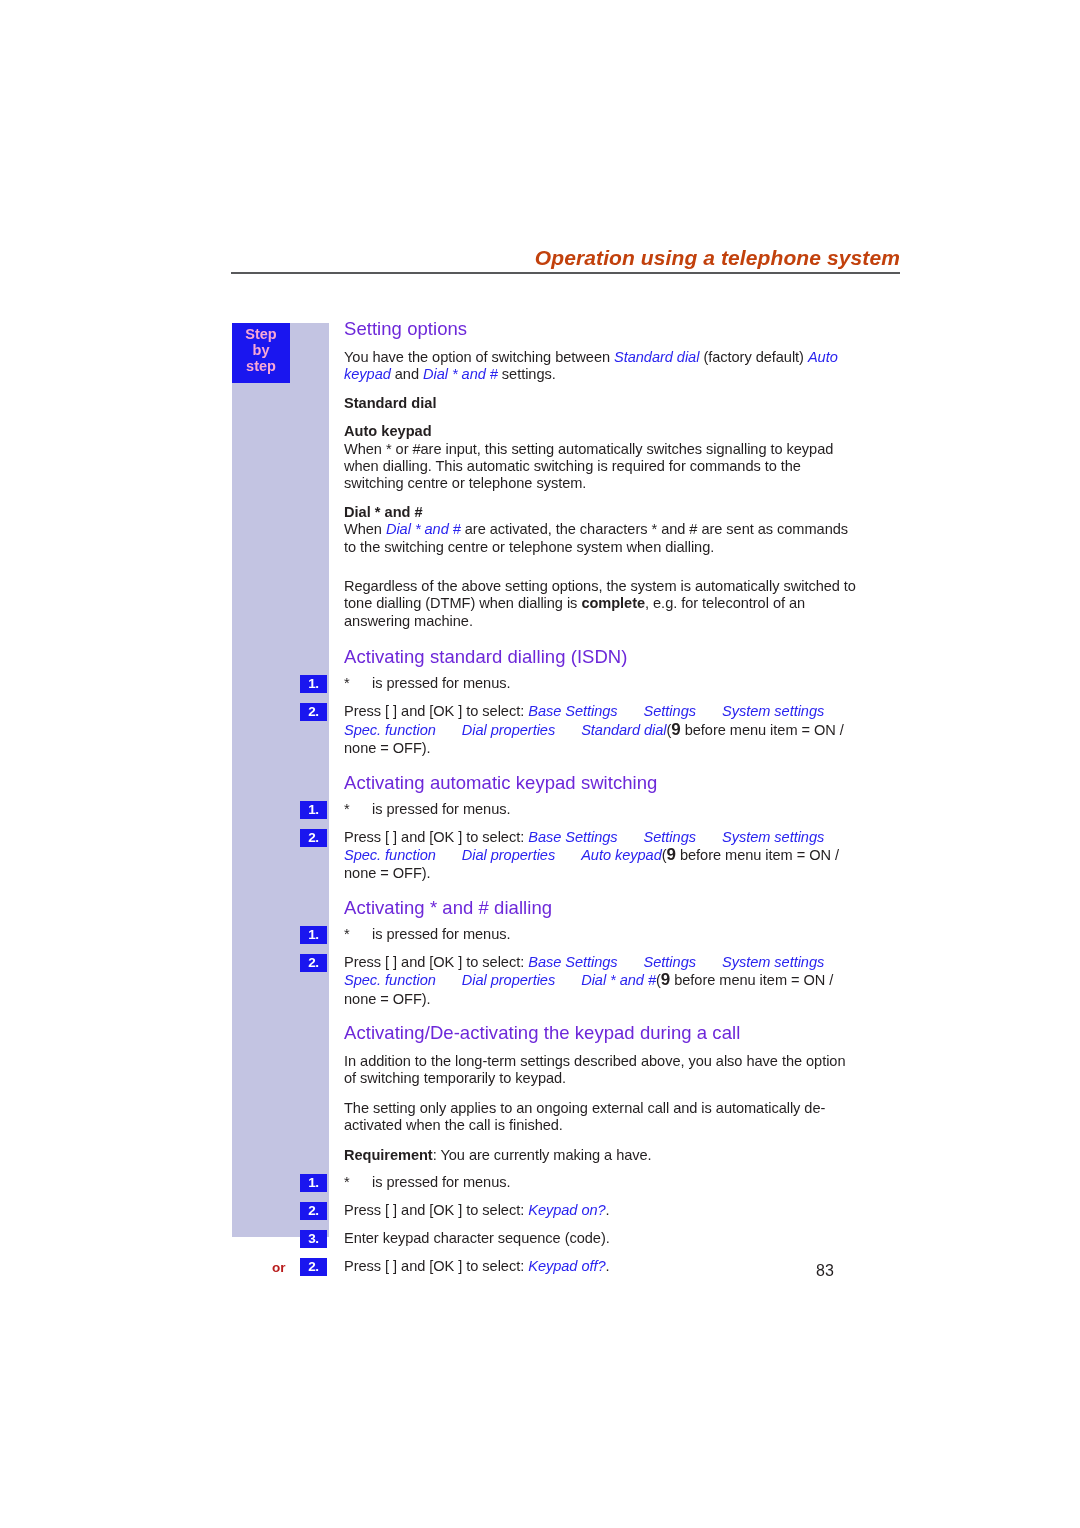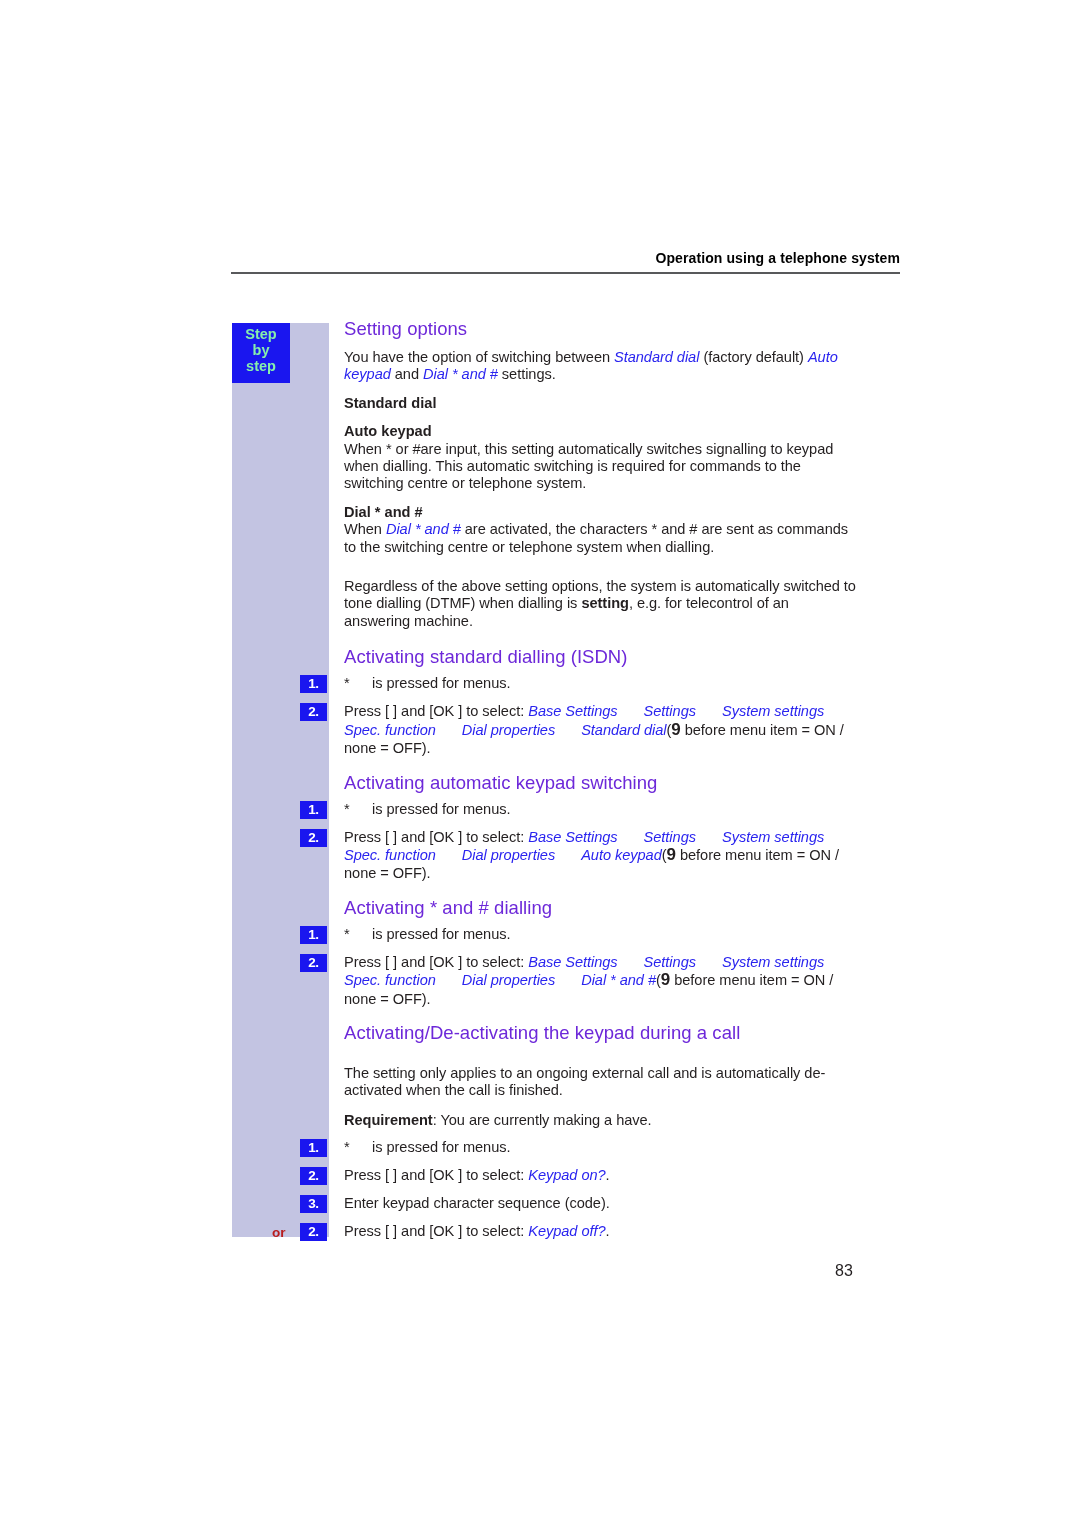--- a/index.html
+++ b/index.html
@@ -26,26 +26,27 @@
 
   
   #header {
     position: absolute;
     left: 231px;
     top: 246px;
     width: 669px;
     text-align: right;
   }
   #header .header-title {
-    font-size: 14px;
+    font-size: 21px;
     font-weight: bold;
     letter-spacing: 0.1px;
-    color: #000000;
+    color: #c2410c;
     display: inline-block;
     line-height: 24px;
+    font-style: italic;
   }
   #header .header-rule {
     display: block;
     width: 669px;
     height: 2px;
     background: #58595b;
     margin-top: 2px;
   }
 
   
@@ -57,21 +58,21 @@
     height: 914px;
     background: #c3c4e2;
   }
   #step-badge {
     position: absolute;
     left: 232px;
     top: 323px;
     width: 58px;
     height: 60px;
     background: #1a16ef;
-    color: #86efac;
+    color: #f9a8d4;
     font-weight: bold;
     font-size: 14.5px;
     line-height: 16px;
     text-align: center;
     padding-top: 3px;
     box-sizing: border-box;
   }
   #step-badge span { display: block; }
 
   
@@ -157,21 +158,21 @@
     letter-spacing: -0.05px;
   }
   .step-text .starcol {
     display: inline-block;
     width: 28px;
   }
 
   
   #folio {
     position: absolute;
-    left: 835px;
+    left: 816px;
     top: 1262px;
     font-size: 16px;
     color: #231f20;
   }
 </style>
 </head>
 <body>
 
 <div id="page">
 
@@ -199,21 +200,21 @@
 
     <div class="gap-11"></div>
     <h3 class="sub">Auto keypad</h3>
     <p class="body">When * or #are input, this setting automatically switches signalling to keypad when dialling. This automatic switching is required for commands to the switching centre or telephone system.</p>
 
     <div class="gap-11"></div>
     <h3 class="sub">Dial * and #</h3>
     <p class="body"><span>When </span><span class="it">Dial * and #</span><span> are activated, the characters  * and # are sent as commands to the switching centre or telephone system when dialling.</span></p>
 
     <div class="gap-22"></div>
-    <p class="body"><span>Regardless of the above setting options, the system is automatically switched to tone dialling (DTMF) when dialling is </span><span class="b">setting</span><span>, e.g. for telecontrol of an answering machine.</span></p>
+    <p class="body"><span>Regardless of the above setting options, the system is automatically switched to tone dialling (DTMF) when dialling is </span><span class="b">complete</span><span>, e.g. for telecontrol of an answering machine.</span></p>
 
     <div class="gap-16"></div>
     <h2 class="sec-title">Activating standard dialling (ISDN)</h2>
     <div class="gap-6"></div>
 
     <div class="step-row">
       <span class="step-num">1.</span>
       <span class="step-text"><span class="starcol star">*</span><span>is pressed for menus.</span></span>
     </div>
 
@@ -250,20 +251,21 @@
     <div class="gap-6"></div>
     <div class="step-row">
       <span class="step-num">2.</span>
       <span class="step-text"><span>Press [   ] and [OK ] to select: </span><span class="it">Base Settings</span><span class="sp"></span><span class="it">Settings</span><span class="sp"></span><span class="it">System settings</span><br><span class="it">Spec. function</span><span class="sp"></span><span class="it">Dial properties</span><span class="sp"></span><span class="it">Dial * and #</span><span>(</span><span class="chk">9</span><span> before menu item = ON / none = OFF).</span></span>
     </div>
 
     <div class="gap-14"></div>
     <h2 class="sec-title">Activating/De-activating the keypad during a call</h2>
     <div class="gap-9"></div>
 
+    <p class="body">In addition to the long-term settings described above, you also have the option of switching temporarily to keypad.</p>
     <div class="gap-12"></div>
     <p class="body">The setting only applies to an ongoing external call and is automatically de-activated when the call is finished.</p>
     <div class="gap-12"></div>
     <p class="body"><span class="b">Requirement</span><span>: You are currently making a have.</span></p>
 
     <div class="gap-9"></div>
     <div class="step-row">
       <span class="step-num">1.</span>
       <span class="step-text"><span class="starcol star">*</span><span>is pressed for menus.</span></span>
     </div>

